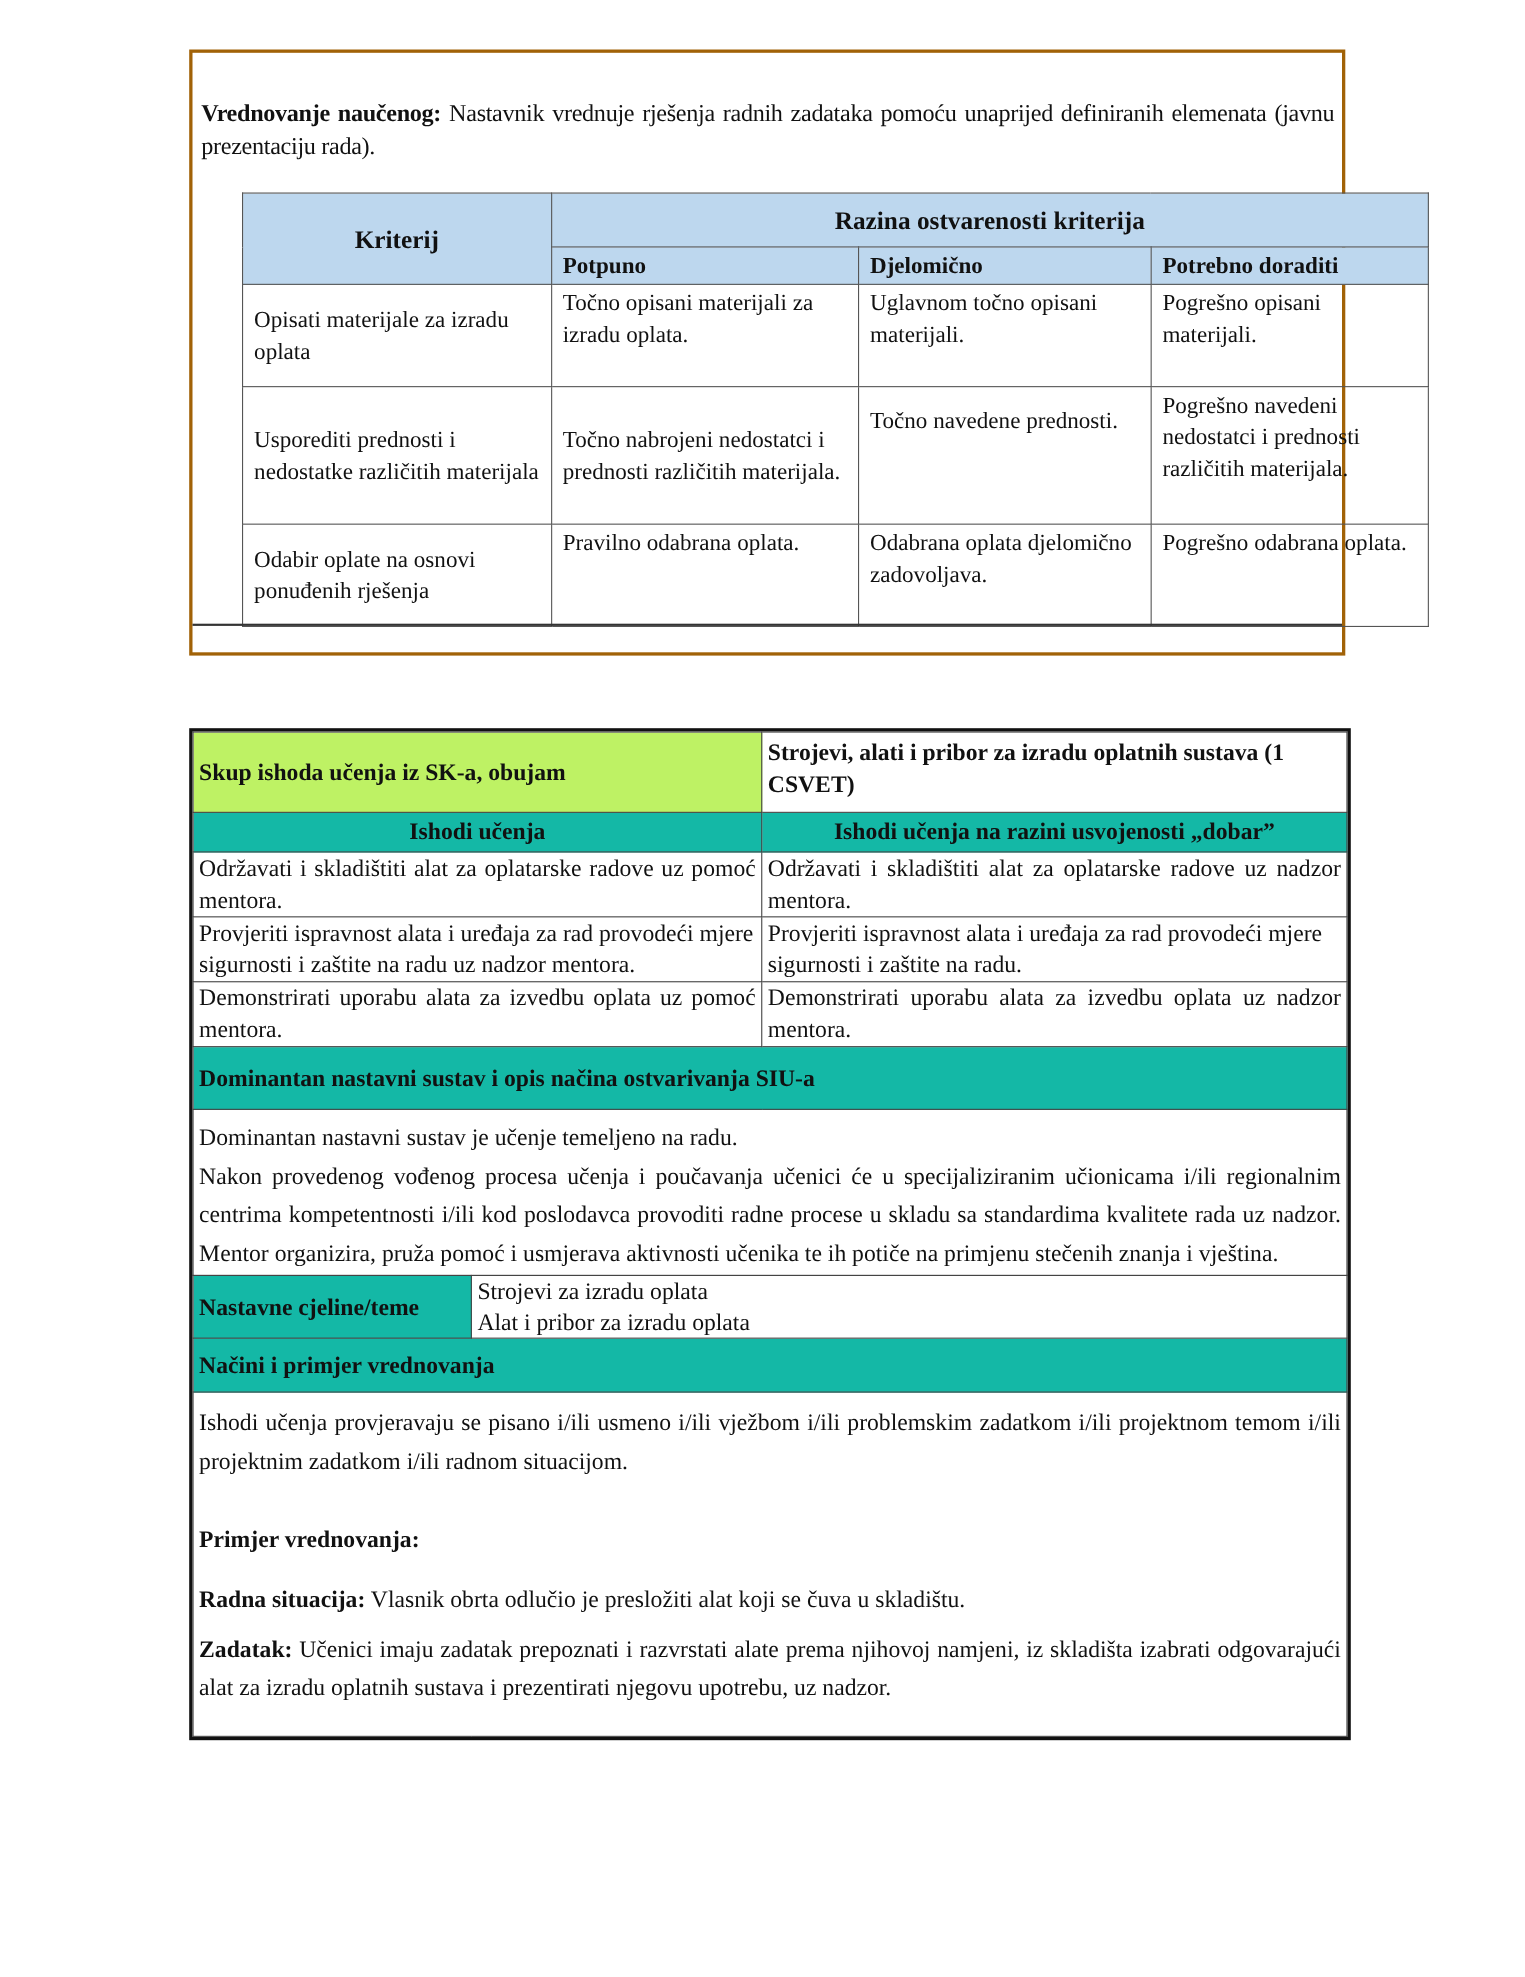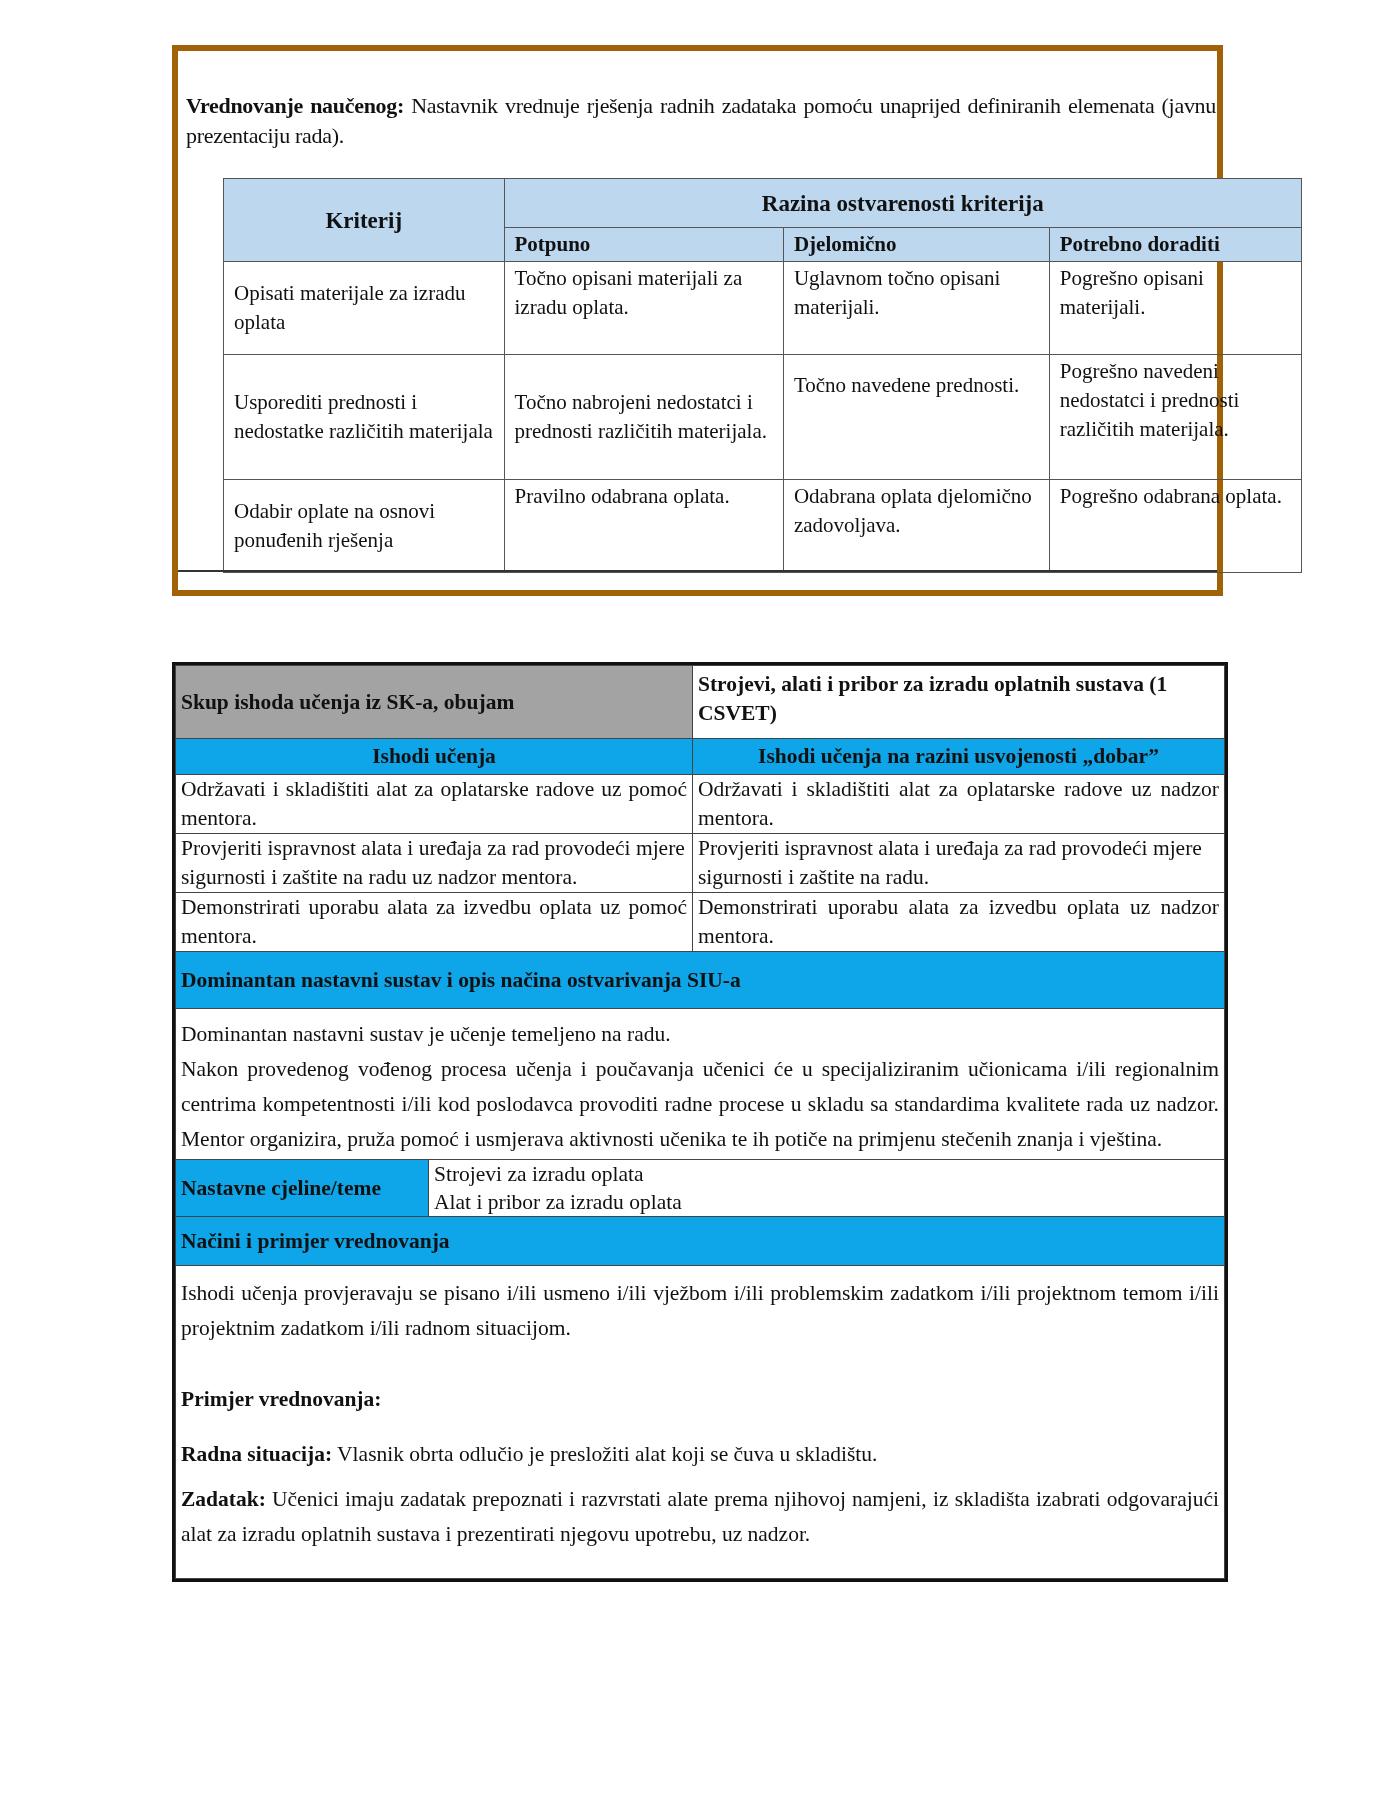--- a/index.html
+++ b/index.html
@@ -1,32 +1,32 @@
 <!DOCTYPE html>
 <html><head>
   <meta charset="utf-8">
   <style>
     html, body { margin: 0; padding: 0; background: #ffffff; }
     body { width: 1386px; height: 1797px; position: relative; font-family: "Liberation Serif", "DejaVu Serif", serif; color: #111; }
-    .box1 { position: absolute; left: 172px; top: 45px; width: 1051px; height: 551px; border: 6px solid #a16207; box-sizing: border-box; }
+    .box1 { position: absolute; left: 172px; top: 45px; width: 1051px; height: 551px; border: 3px solid #a16207; box-sizing: border-box; }
     .intro { position: absolute; left: 8px; top: 18px; width: 1030px; font-size: 22px; line-height: 30px; text-align: justify; letter-spacing: -0.3px; }
     .intro b { font-weight: bold; }
     .box1-sep { position: absolute; left: 0; right: 0; top: 519px; border-top: 2px solid #333; }
 
     table.rubric { position: absolute; left: 45px; top: 127px; width: 1079px; border-collapse: collapse; font-size: 21px; line-height: 29px; }
     table.rubric td, table.rubric th { border: 1.5px solid #555; vertical-align: top; padding: 2px 10px; text-align: left; }
     table.rubric th { background: #bdd7ee; font-weight: bold; }
     table.rubric th.center { text-align: center; vertical-align: middle; }
     table.rubric td.crit { vertical-align: middle; }
 
     .box2 { position: absolute; left: 172px; top: 662px; width: 1056px; border: 3px solid #111; box-sizing: border-box; }
     table.main { width: 100%; border-collapse: collapse; font-size: 21.5px; line-height: 29px; table-layout: fixed; }
     table.main td { border: 1.5px solid #444; padding: 0 5px; vertical-align: top; }
-    .dark { background: #a3a3a3; font-weight: bold; vertical-align: middle !important; }
-    .light { background: #0ea5e9; font-weight: bold; }
+    .dark { background: #bef264; font-weight: bold; vertical-align: middle !important; }
+    .light { background: #14b8a6; font-weight: bold; }
     .hdr-center { text-align: center; }
     .just { text-align: justify; }
     .para { margin: 0; }
     .mid { vertical-align: middle !important; }
     .bold { font-weight: bold; }
   </style>
 </head>
 <body>
 
 <div class="box1">

